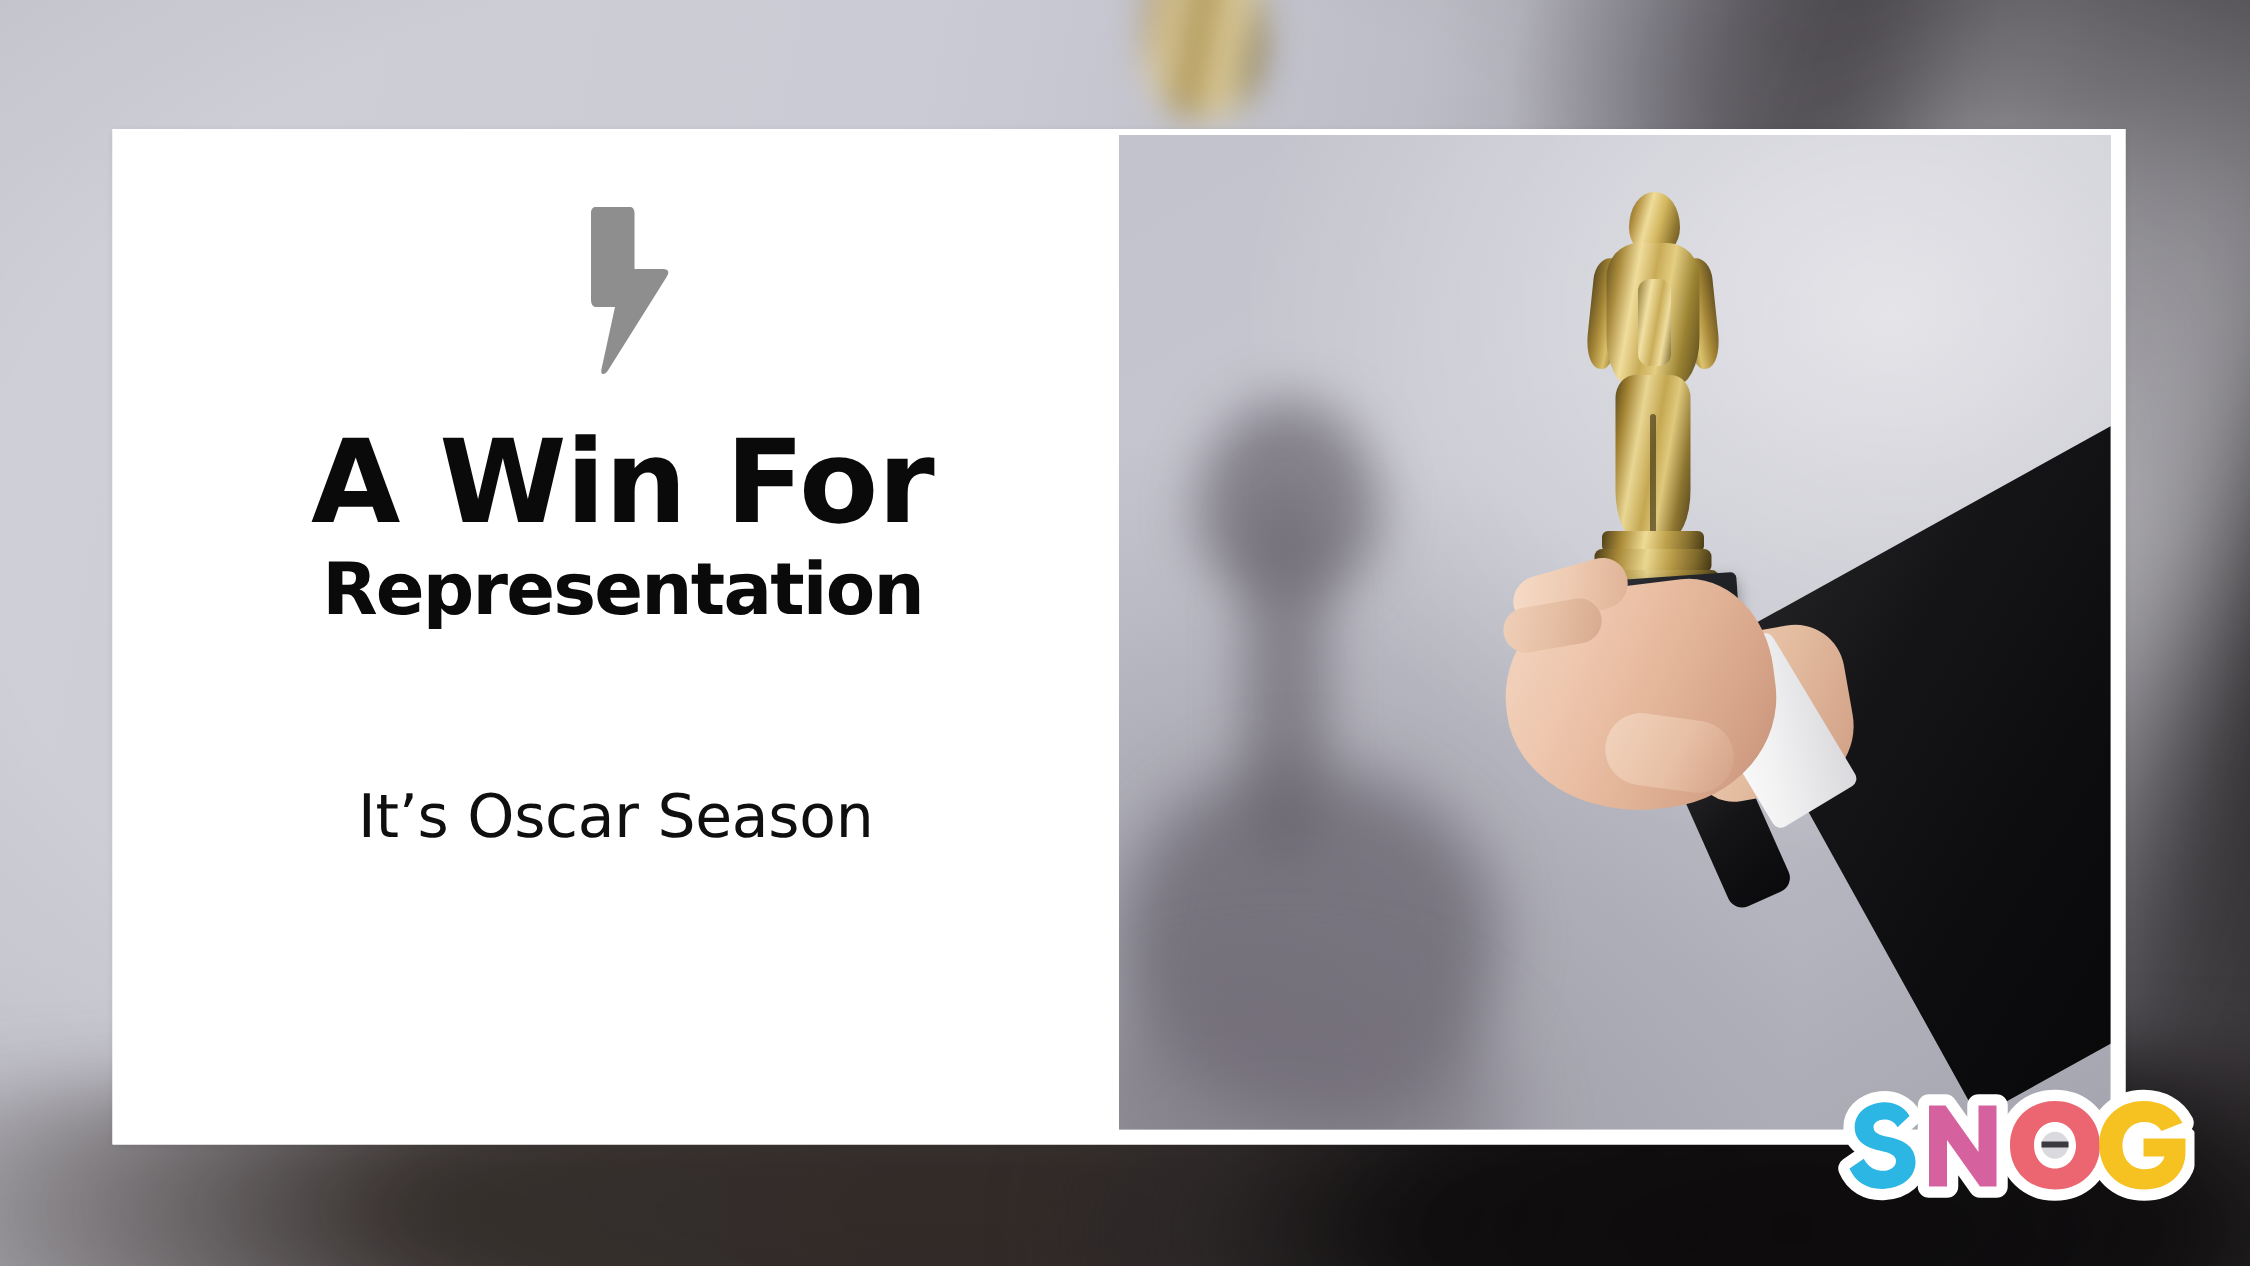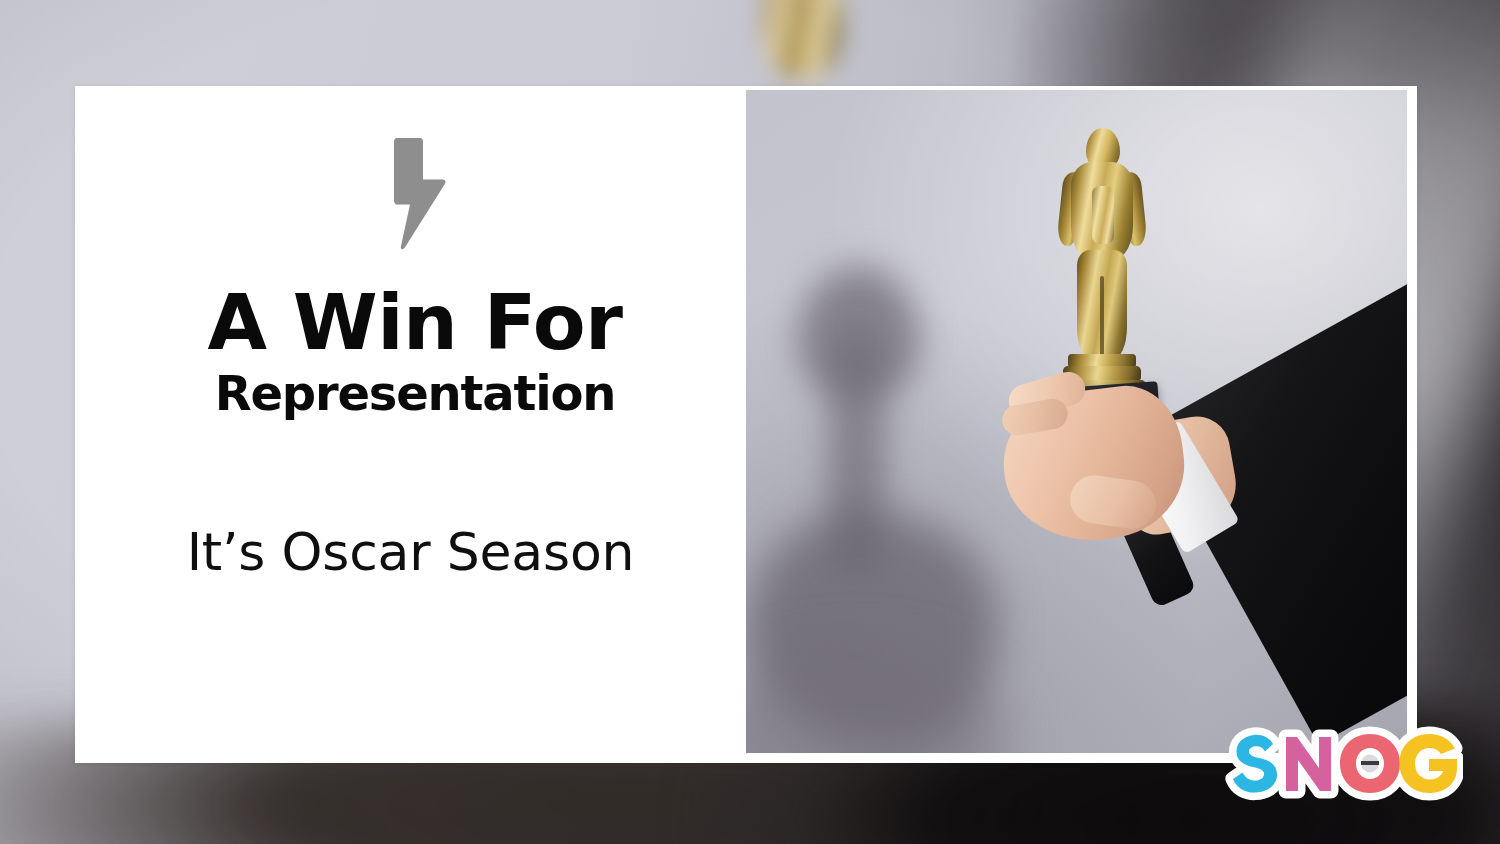--- a/index.html
+++ b/index.html
@@ -148,21 +148,21 @@
 
   .subtitle {
     position: absolute;
     left: 0;
     top: 436px;
     width: 671px;
     text-align: center;
     color: #0f0f0f;
     font-family: "DejaVu Sans", "Liberation Sans", sans-serif;
     font-weight: 500;
-    font-size: 52px;
+    font-size: 40px;
     letter-spacing: -0.2px;
   }
 
   
   .photo-panel {
     position: absolute;
     left: 671px;
     top: 0;
     width: 671px;
     height: 677px;

